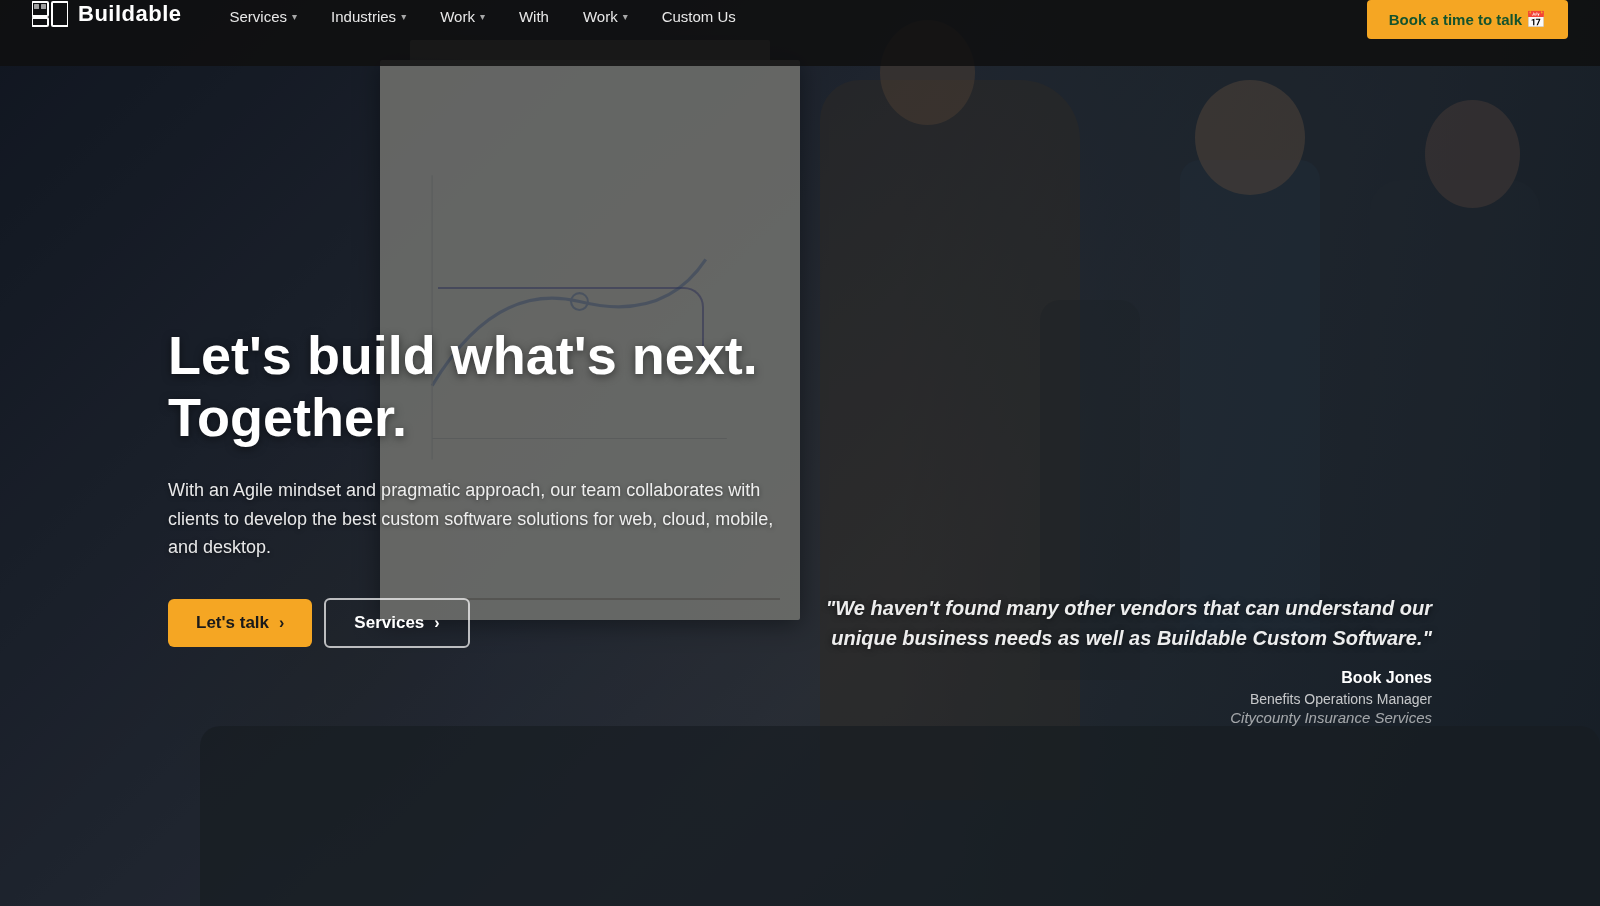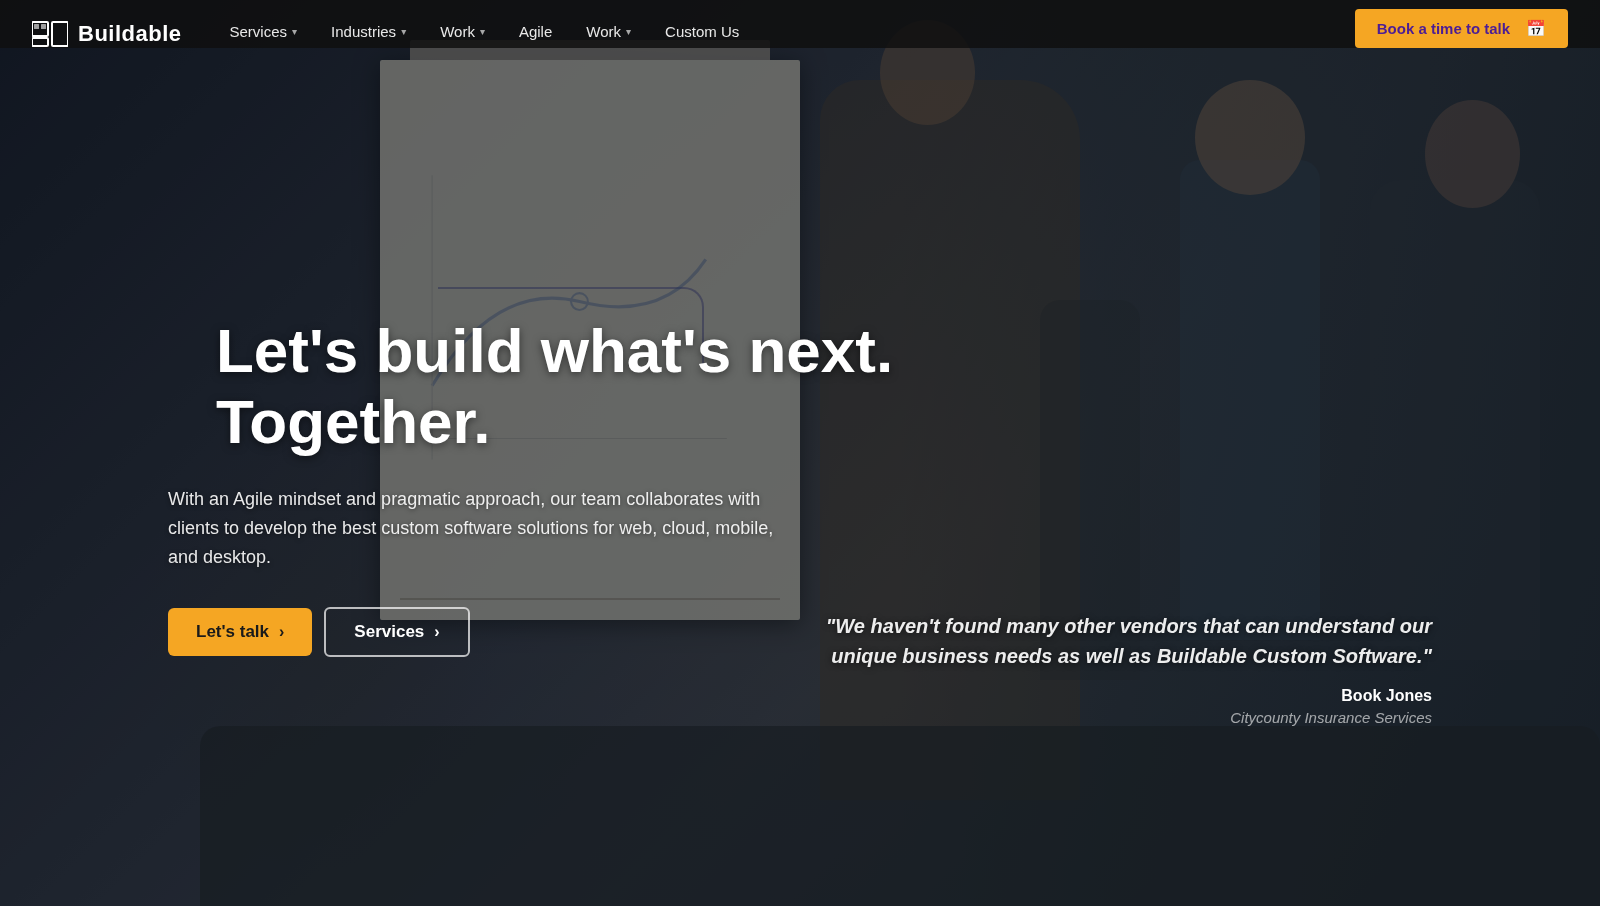--- a/index.html
+++ b/index.html
@@ -1,21 +1,21 @@
 <!DOCTYPE html>
 <html><head>
   <meta charset="utf-8">
   <style>
     * { margin: 0; padding: 0; box-sizing: border-box; }
     body { font-family: -apple-system, BlinkMacSystemFont, 'Segoe UI', sans-serif; width: 1600px; height: 906px; overflow: hidden; }
 
     
     nav {
       position: absolute; top: 0; left: 0; right: 0; z-index: 100;
-      display: flex; align-items: flex-end; height: 48px;
+      display: flex; align-items: flex-start; height: 66px;
       background: rgba(15,15,15,0.85);
       padding: 0 32px;
     }
     .nav-logo {
       display: flex; align-items: center; gap: 10px;
       color: #fff; font-size: 22px; font-weight: 700; letter-spacing: 0.5px;
       text-decoration: none; margin-right: 32px;
     }
     .logo-icon {
       width: 36px; height: 28px;
@@ -25,24 +25,24 @@
     }
     .nav-link {
       color: #e8e8e8; font-size: 15px; font-weight: 500;
       padding: 8px 16px; cursor: pointer;
       display: flex; align-items: center; gap: 5px;
       background: none; border: none;
       white-space: nowrap;
     }
     .nav-chevron { font-size: 10px; opacity: 0.7; }
     .nav-cta {
-      background: #f5a623; color: #4c1d95;
+      background: #f5a623; color: #14532d;
       border: none; border-radius: 4px;
       padding: 10px 22px; font-size: 15px; font-weight: 700;
-      cursor: pointer; display: flex; align-items: center; gap: 16px;
+      cursor: pointer; display: flex; align-items: center; gap: 4px;
       margin-left: auto;
     }
     .cal-icon { font-size: 16px; }
 
     
     .hero {
       position: relative; width: 1600px; height: 906px;
       display: flex; flex-direction: column; justify-content: center;
     }
     .hero-bg {
@@ -115,27 +115,26 @@
     }
 
     
     .hero-content {
       position: relative; z-index: 10;
       padding: 0 0 0 168px;
       margin-top: 66px;
     }
     .hero-headline {
       color: #fff;
-      font-size: 62px;
+      font-size: 54px;
       font-weight: 800;
       line-height: 1.15;
       margin-bottom: 28px;
       text-shadow: 0 2px 8px rgba(0,0,0,0.5);
       max-width: 680px;
-      margin-left: 48px;
     }
     .hero-subtext {
       color: rgba(255,255,255,0.9);
       font-size: 18px;
       line-height: 1.6;
       max-width: 620px;
       margin-bottom: 36px;
       text-shadow: 0 1px 4px rgba(0,0,0,0.5);
     }
     .hero-buttons {
@@ -215,21 +214,21 @@
       <span>Industries</span>
       <span class="nav-chevron">▾</span>
     </button>
 
     <button class="nav-link">
       <span>Work</span>
       <span class="nav-chevron">▾</span>
     </button>
 
     <button class="nav-link">
-      <span>Agile</span>
+      <span>With</span>
     </button>
 
     <button class="nav-link">
       <span>Work</span>
       <span class="nav-chevron">▾</span>
     </button>
 
     <button class="nav-link">
       <span>Custom Us</span>
     </button>
@@ -288,15 +287,16 @@
       <button class="btn-secondary">
         <span>Services</span>
         <span class="btn-arrow">›</span>
       </button>
     </div>
   </div>
 
   <div class="testimonial">
     <p class="testimonial-quote">"We haven't found many other vendors that can understand our unique business needs as well as Buildable Custom Software."</p>
     <p class="testimonial-name">Book Jones</p>
+    <p class="testimonial-title">Benefits Operations Manager</p>
     <p class="testimonial-company">Citycounty Insurance Services</p>
   </div>
 </div>
 
 </body></html>

